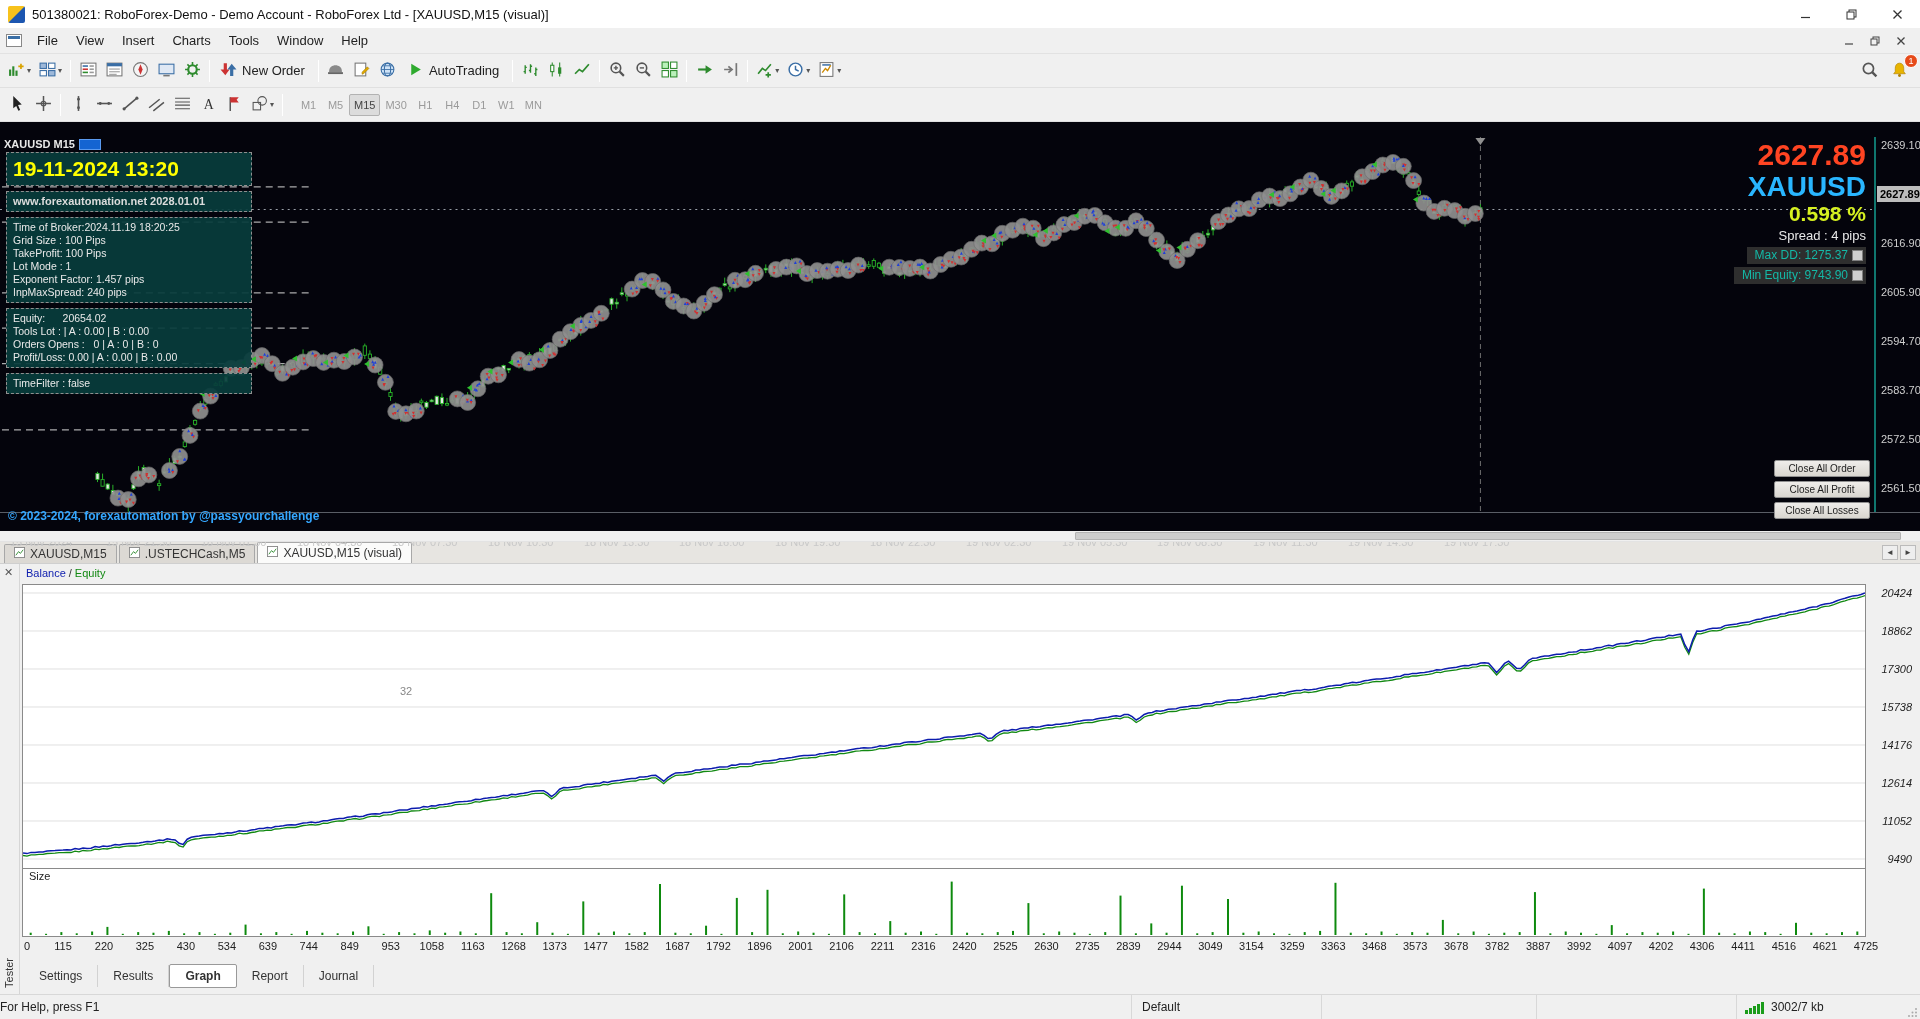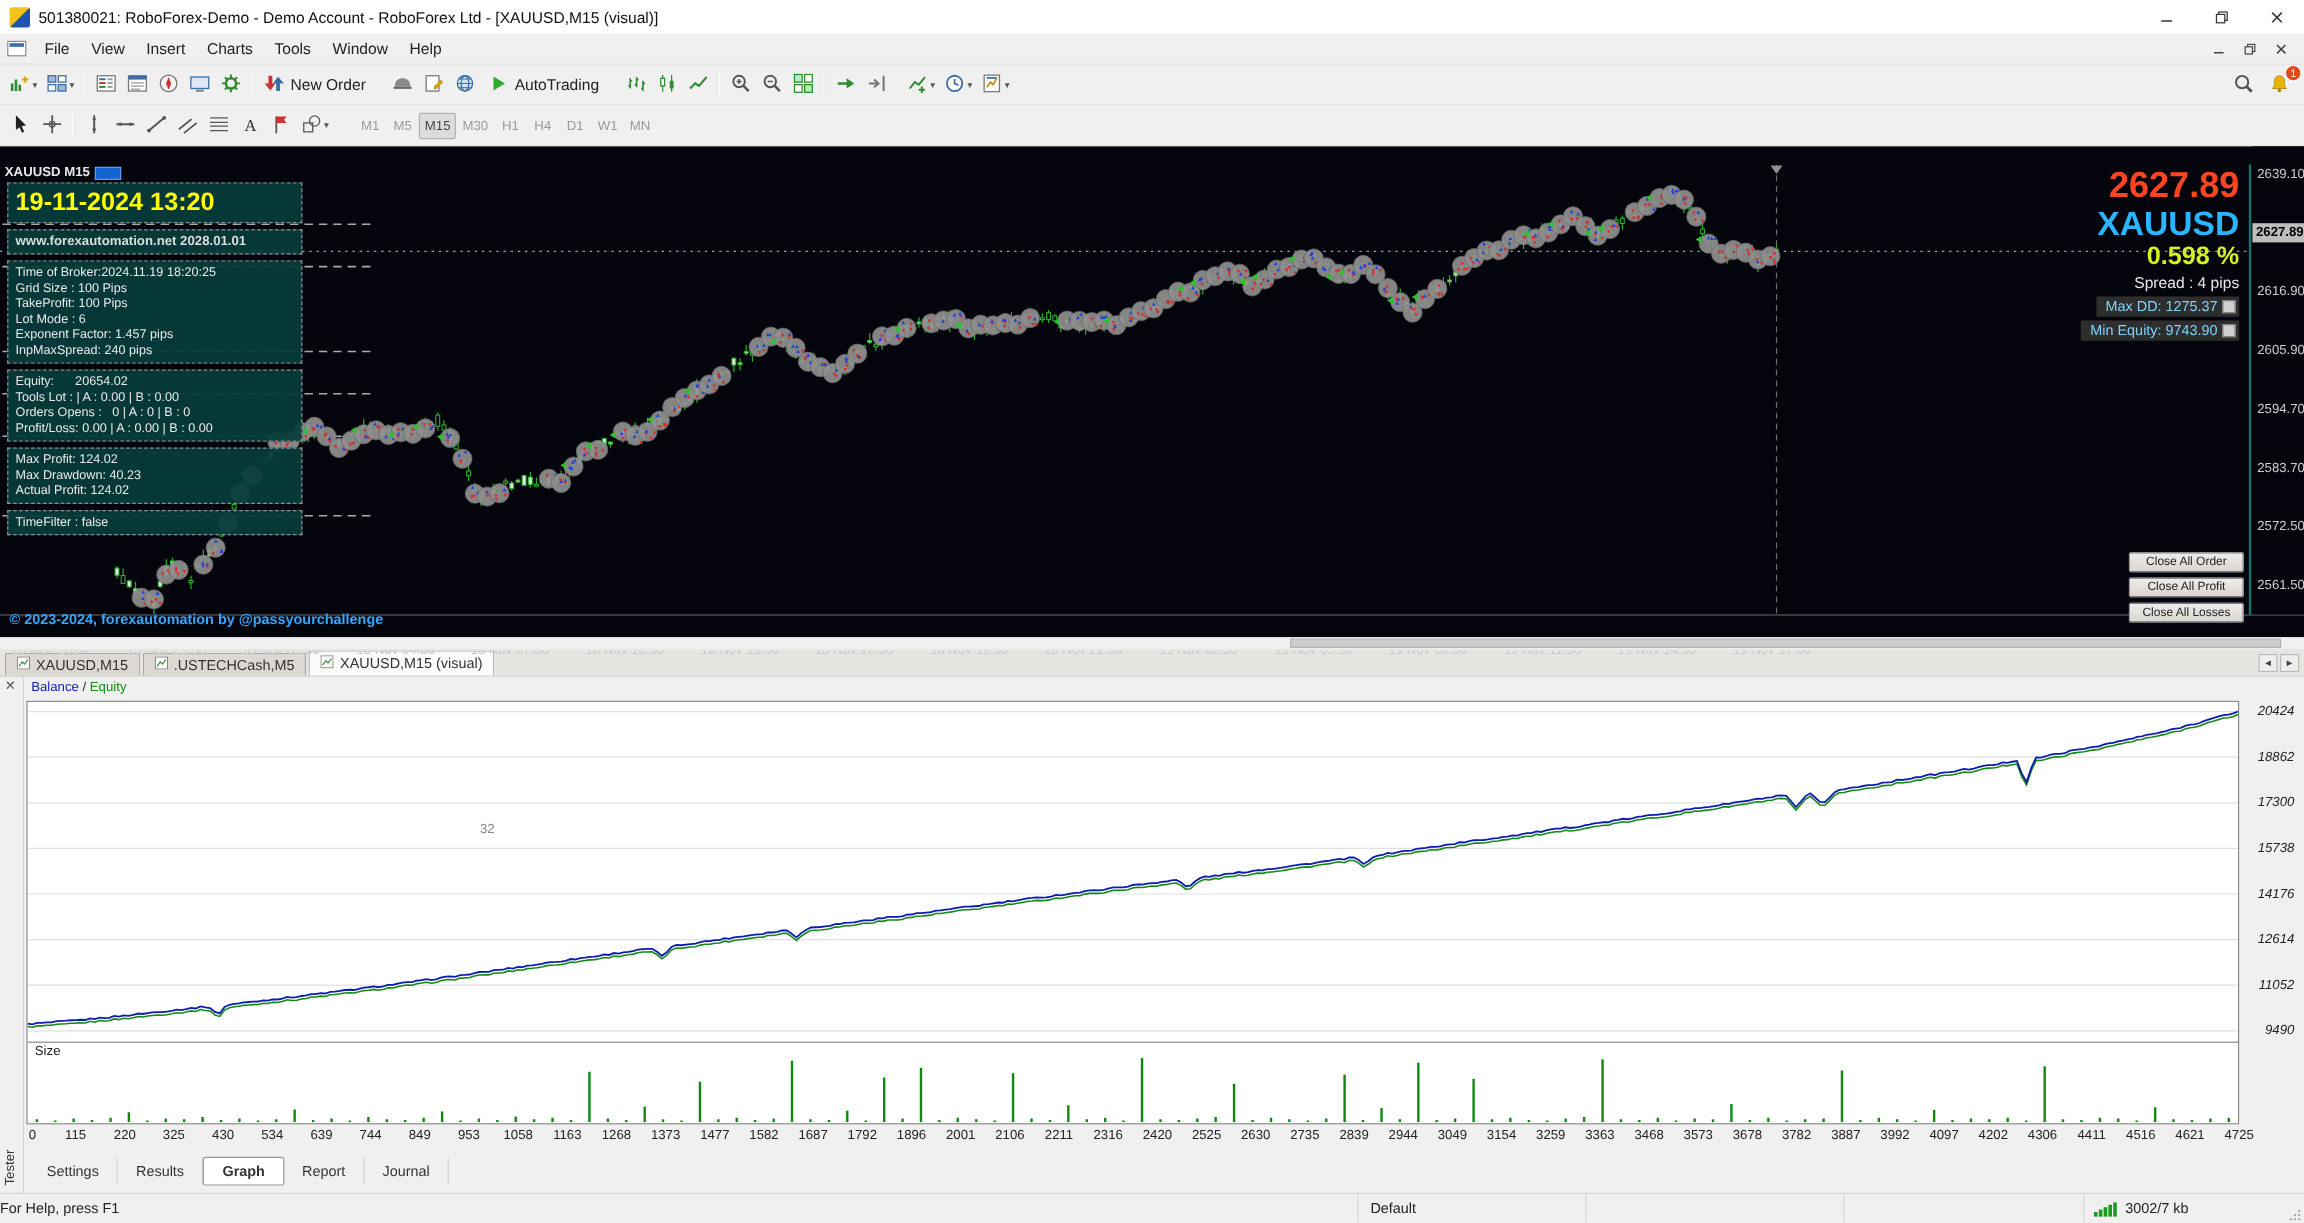--- a/index.html
+++ b/index.html
@@ -48,21 +48,21 @@
 .obox{border:1px dashed #8f8f8f;background:rgba(8,60,60,0.93);color:#e9e9e9;font-size:10.5px;line-height:13px;padding:3px 6px;}
 .obox div{white-space:pre;}
 .obox-date{font-size:21px;line-height:24px;font-weight:bold;color:#ffff00;padding:4px 6px;}
 .obox-date div{white-space:nowrap;}
 .obox-url{font-size:11px;font-weight:bold;color:#dcdcdc;}
 .overlay-right{position:absolute;right:8px;top:2px;text-align:right;z-index:4;display:flex;flex-direction:column;align-items:flex-end;gap:1px;}
 .big-price{font-size:30px;line-height:32px;font-weight:bold;color:#ff4422;}
 .big-symbol{font-size:28px;line-height:29px;font-weight:bold;color:#29b6ff;}
 .big-percent{font-size:21px;line-height:24px;font-weight:bold;color:#d6f020;}
 .spread{font-size:13px;line-height:17px;color:#e8e8e8;}
-.dd-row{display:flex;align-items:center;gap:4px;background:#2e2e2e;color:#7dd3fc;font-size:12px;line-height:15px;padding:1px 3px 1px 8px;margin-top:2px;}
+.dd-row{display:flex;align-items:center;gap:4px;background:#2e2e2e;color:#14b8a6;font-size:12px;line-height:15px;padding:1px 3px 1px 8px;margin-top:2px;}
 .mini-box{width:11px;height:11px;background:#cfcfcf;border:1px solid #808080;}
 .close-all{position:absolute;right:4px;bottom:8px;display:flex;flex-direction:column;gap:4px;z-index:4;}
 .ca-btn{width:96px;height:17px;background:linear-gradient(#efedea,#d9d6d0);border:1px solid #8f8f8f;border-radius:2px;font-size:10px;color:#222;display:flex;align-items:center;justify-content:center;white-space:nowrap;overflow:hidden;}
 .copyright{position:absolute;left:8px;bottom:4px;color:#35a7ff;font-size:12px;font-weight:bold;z-index:4;white-space:nowrap;}
 .price-scale{position:absolute;right:0;top:0;width:43px;height:390px;background:#04040c;z-index:3;}
 .ps-label{position:absolute;left:4px;color:#cfcfcf;font-size:11px;}
 .ps-current{position:absolute;left:0;width:43px;height:16px;background:#bdbdbd;color:#000;font-size:11px;font-weight:bold;display:flex;align-items:center;padding-left:3px;}
 .time-axis{position:absolute;left:0;bottom:0;width:100%;height:19px;background:#04040c;border-top:1px solid #5a5e66;}
 .ta-label{position:absolute;top:3px;color:#c8c8c8;font-size:11px;white-space:nowrap;margin-top:20px;}
 
@@ -1621,34 +1621,29 @@
           <div class="obox obox-date">
             <div>19-11-2024 13:20</div>
           </div>
           <div class="obox obox-url">
             <div>www.forexautomation.net 2028.01.01</div>
           </div>
           <div class="obox">
             <div>Time of Broker:2024.11.19 18:20:25</div>
             <div>Grid Size : 100 Pips</div>
             <div>TakeProfit: 100 Pips</div>
-            <div>Lot Mode : 6</div>
+            <div>Lot Mode : 1</div>
             <div>Exponent Factor: 1.457 pips</div>
             <div>InpMaxSpread: 240 pips</div>
           </div>
           <div class="obox">
             <div>Equity:      20654.02</div>
             <div>Tools Lot : | A : 0.00 | B : 0.00</div>
             <div>Orders Opens :   0 | A : 0 | B : 0</div>
             <div>Profit/Loss: 0.00 | A : 0.00 | B : 0.00</div>
-          </div>
-          <div class="obox">
-            <div>Max Profit: 124.02</div>
-            <div>Max Drawdown: 40.23</div>
-            <div>Actual Profit: 124.02</div>
           </div>
           <div class="obox">
             <div>TimeFilter : false</div>
           </div>
         </div>
       <div class="overlay-right">
         <span class="big-price">2627.89</span>
         <span class="big-symbol">XAUUSD</span>
         <span class="big-percent">0.598 %</span>
         <span class="spread">Spread : 4 pips</span>

